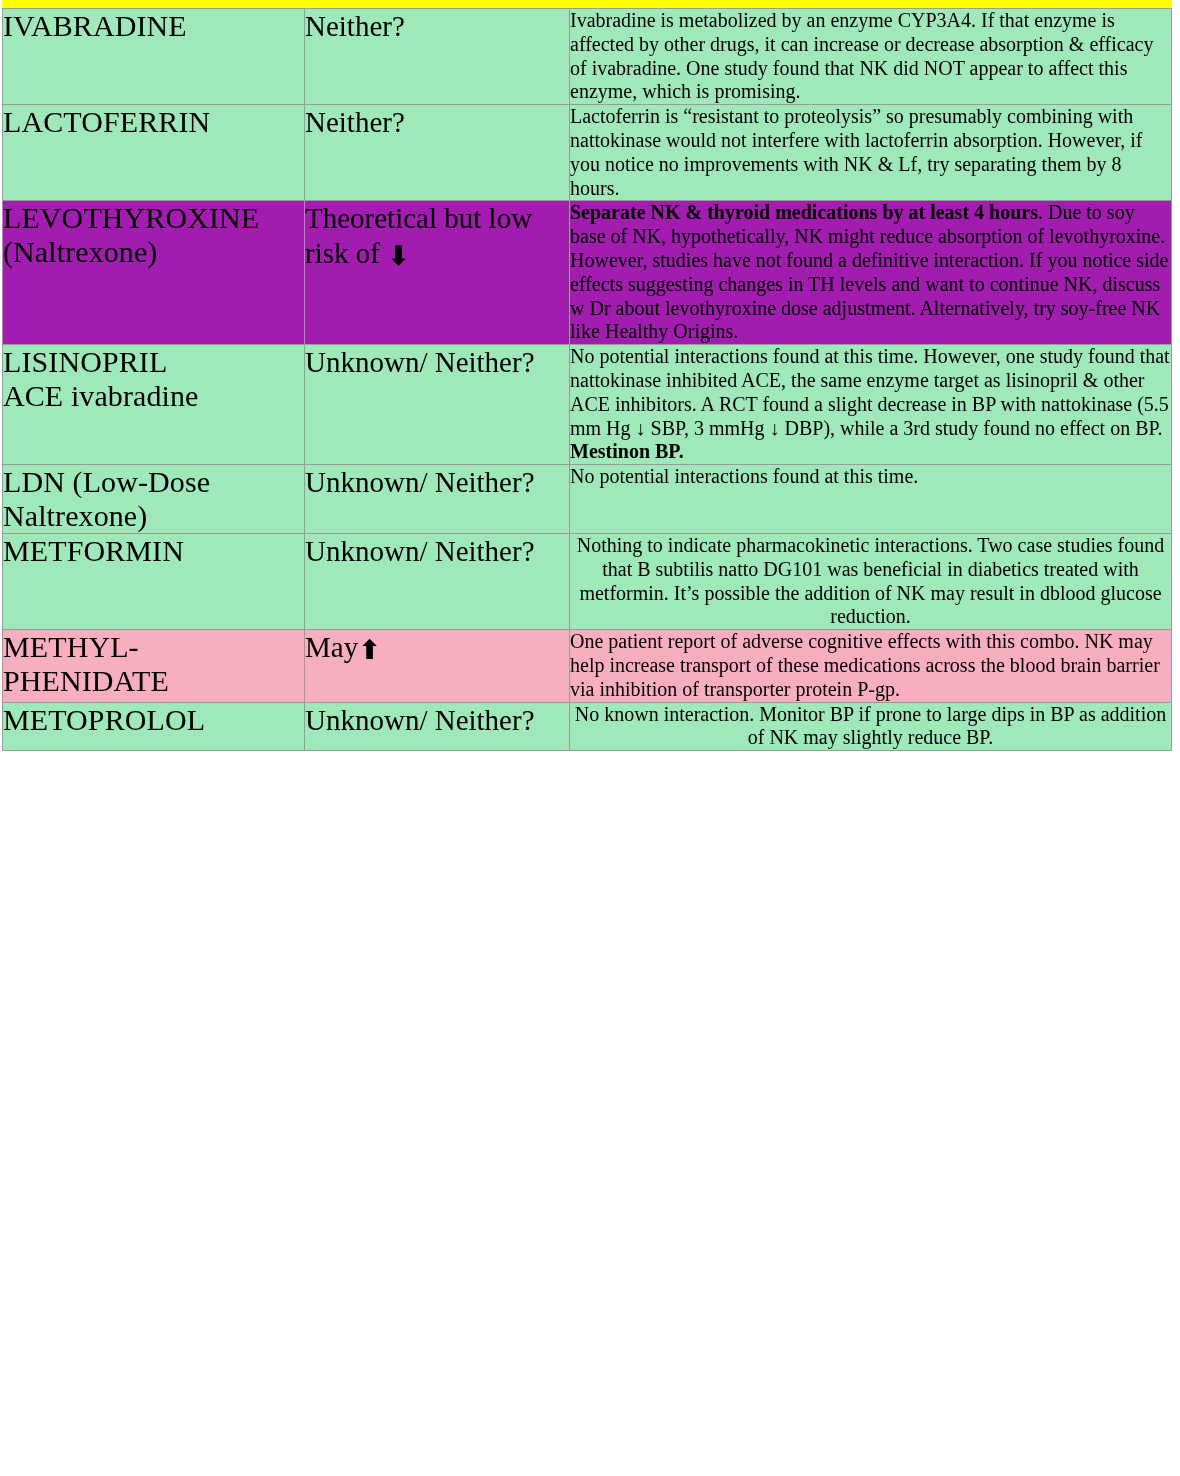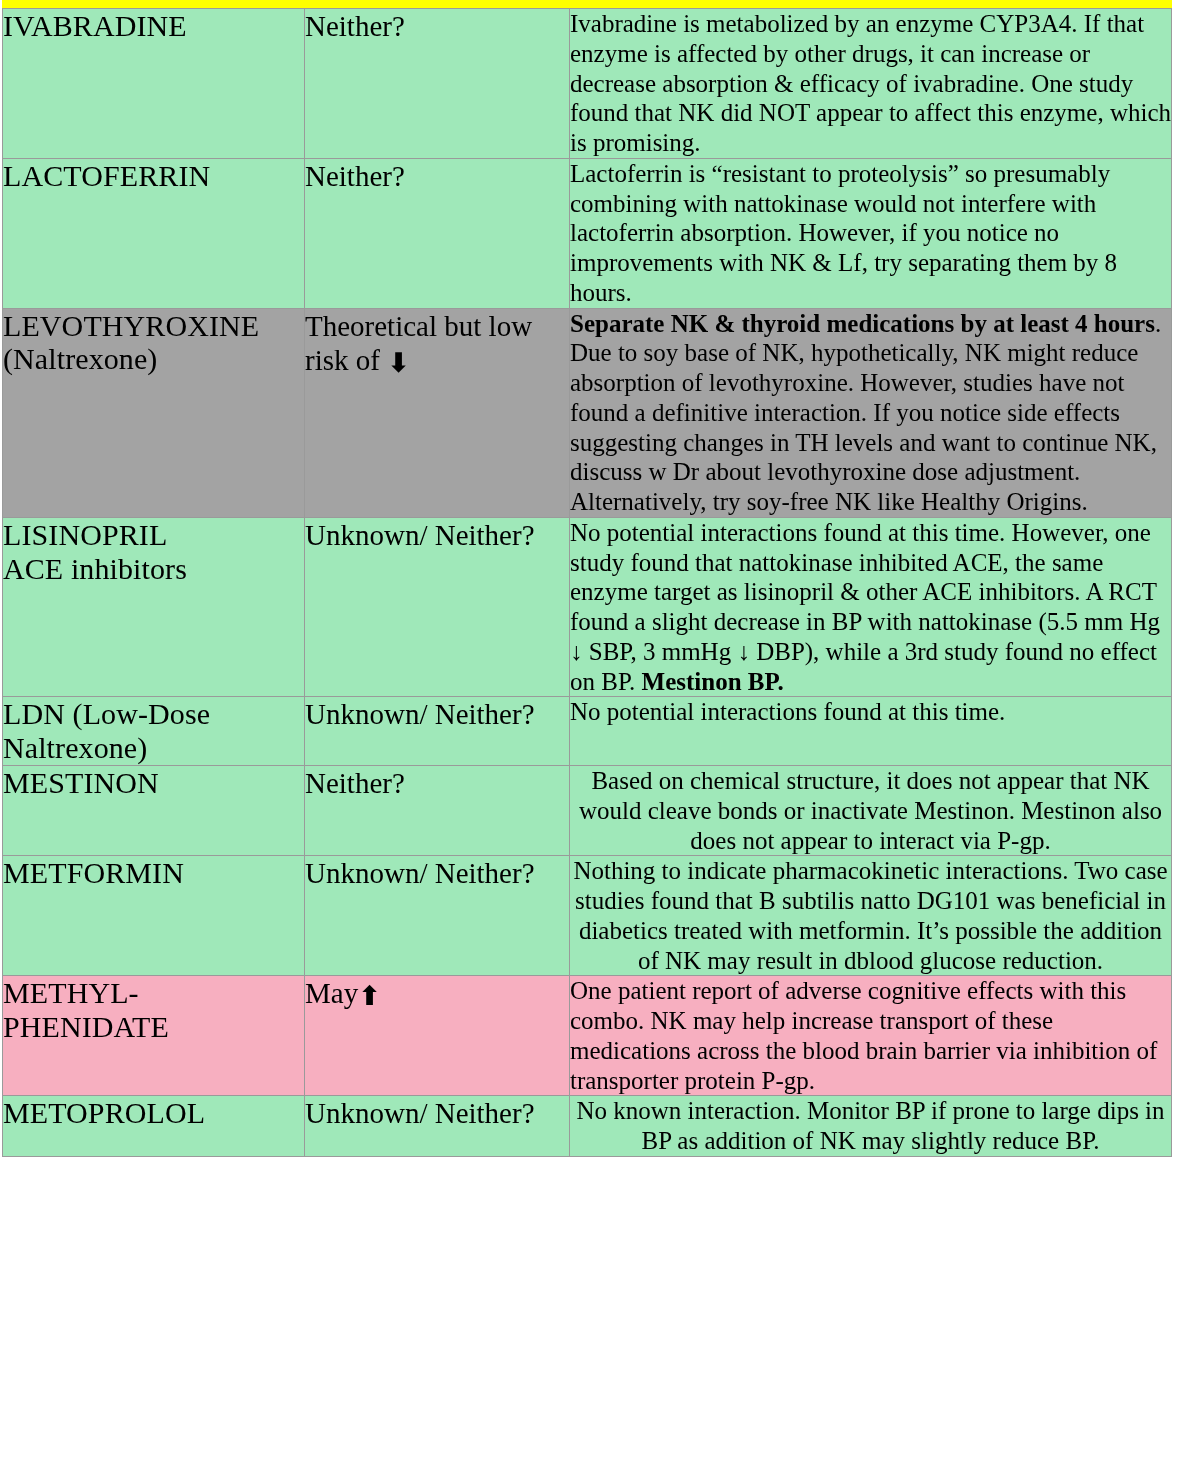--- a/index.html
+++ b/index.html
@@ -50,27 +50,27 @@
   }
   td.risk {
     width: 264px;
     padding: 8px 10px 6px 10px;
     font-size: 29px;
     line-height: 1.2;
     text-align: left;
   }
   td.notes {
     padding: 7px 10px 7px 12px;
-    font-size: 25px;
+    font-size: 20px;
     line-height: 1.19;
     text-align: left;
   }
   td.notes.center { text-align: center; }
   .bg-green { background: #9fe8b9; }
-  .bg-purple { background: #a3a3a3; }
+  .bg-purple { background: #a21caf; }
   .bg-pink  { background: #f7afc0; }
   .bold { font-weight: bold; }
   .arrow {
     font-family: "DejaVu Sans", sans-serif;
     font-size: 27px;
     font-weight: bold;
     line-height: 1;
     display: inline-block;
     vertical-align: -2px;
   }
@@ -115,21 +115,21 @@
           <span class="arrow">⬇</span>
         </td>
         <td class="notes bg-purple">
           <span class="bold">Separate NK &amp; thyroid medications by at least 4 hours</span><span>. Due to soy base of NK, hypothetically, NK might reduce absorption of levothyroxine. However, studies have not found a definitive interaction. If you notice side effects suggesting changes in TH levels and want to continue NK, discuss w Dr about levothyroxine dose adjustment. Alternatively, try soy-free NK like Healthy Origins.</span>
         </td>
       </tr>
 
       <tr>
         <td class="drug bg-green">
           <div>LISINOPRIL</div>
-          <div>ACE inhibitors</div>
+          <div>ACE ivabradine</div>
         </td>
         <td class="risk bg-green">
           <span>Unknown/ Neither?</span>
         </td>
         <td class="notes bg-green">
           <span>No potential interactions found at this time. However, one study found that nattokinase inhibited ACE, the same enzyme target as lisinopril &amp; other ACE inhibitors. A RCT found a slight decrease in BP with nattokinase (5.5 mm Hg ↓ SBP, 3 mmHg ↓ DBP), while a 3rd study found no effect on BP. </span><span class="bold">Mestinon BP.</span>
         </td>
       </tr>
 
       <tr>
@@ -138,29 +138,20 @@
           <div>Naltrexone)</div>
         </td>
         <td class="risk bg-green">
           <span>Unknown/ Neither?</span>
         </td>
         <td class="notes bg-green">
           <span>No potential interactions found at this time.</span>
         </td>
       </tr>
 
-      <tr>
-        <td class="drug bg-green">MESTINON</td>
-        <td class="risk bg-green">
-          <span>Neither?</span>
-        </td>
-        <td class="notes center bg-green">
-          <span>Based on chemical structure, it does not appear that NK would cleave bonds or inactivate Mestinon. Mestinon also does not appear to interact via P-gp.</span>
-        </td>
-      </tr>
 
       <tr>
         <td class="drug bg-green">METFORMIN</td>
         <td class="risk bg-green">
           <span>Unknown/ Neither?</span>
         </td>
         <td class="notes center bg-green">
           <span>Nothing to indicate pharmacokinetic interactions. Two case studies found that B subtilis natto DG101 was beneficial in diabetics treated with metformin. It’s possible the addition of NK may result in dblood glucose reduction.</span>
         </td>
       </tr>

